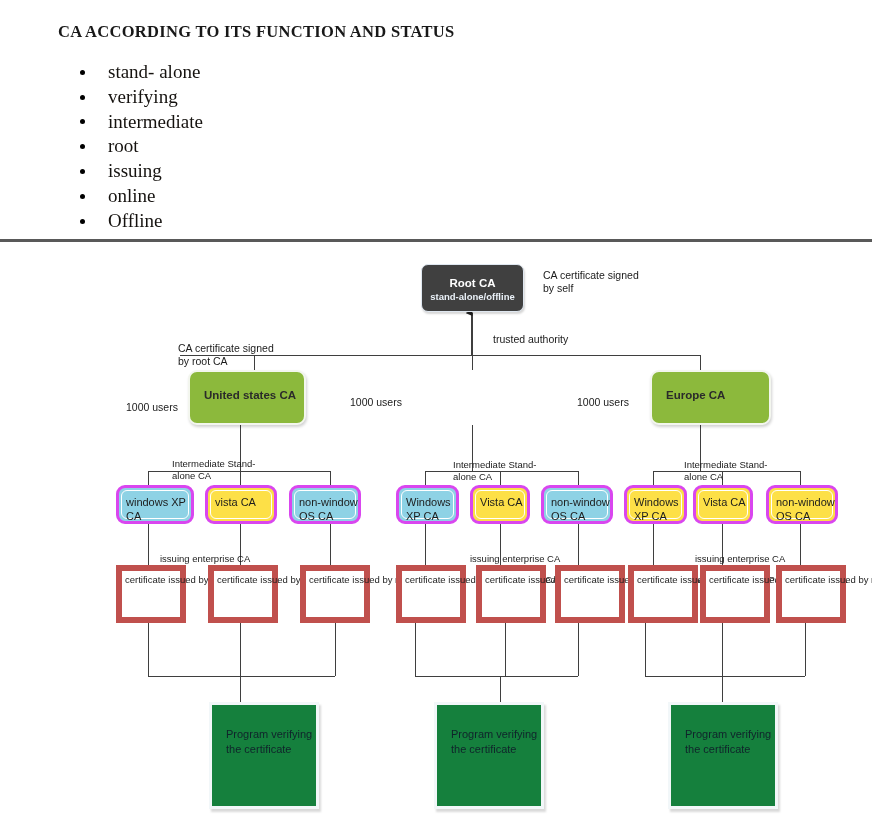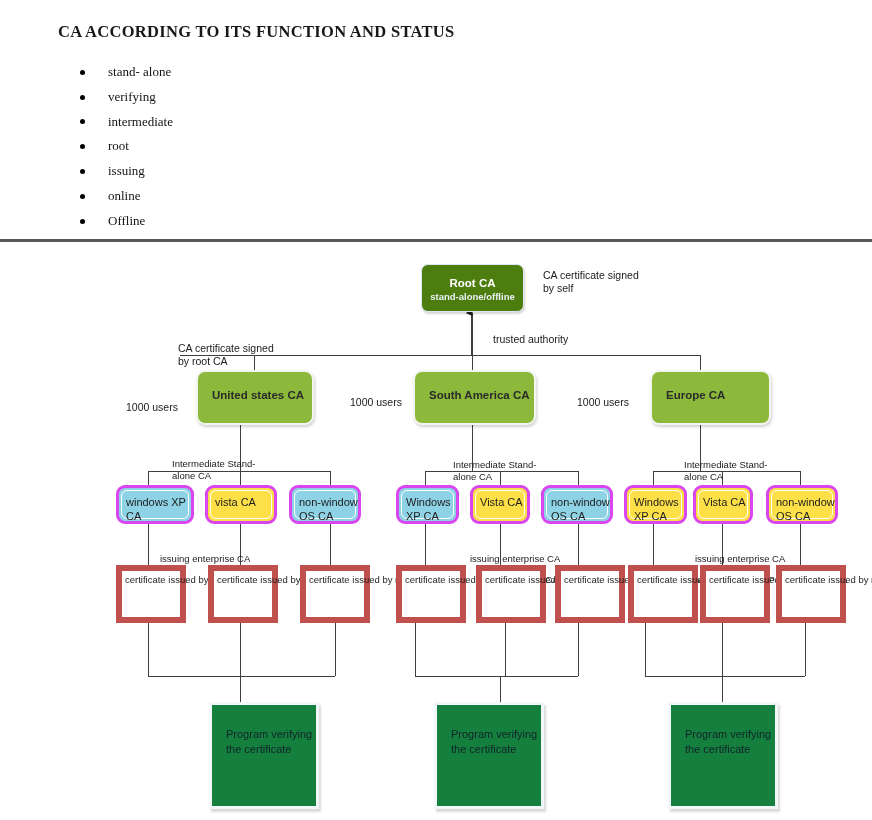--- a/index.html
+++ b/index.html
@@ -37,21 +37,21 @@
     left: 60px; top: 60px;
     width: 420px;
     margin: 0; padding: 0;
     list-style: none;
   }
   #bullet-list li {
     position: relative;
     height: 24.8px;
     line-height: 24.8px;
     font-family: "Liberation Serif", serif;
-    font-size: 13px;
+    font-size: 19px;
     color: #15120f;
     padding-left: 48px;
   }
   #bullet-list li .bullet-dot {
     position: absolute;
     left: 20px; top: 50%;
     width: 5px; height: 5px;
     margin-top: -2.5px;
     background: #000;
     border-radius: 50%;
@@ -76,21 +76,21 @@
     pointer-events: none;
   }
 
   .node {
     position: absolute;
     box-sizing: border-box;
   }
 
   
   .node-root {
-    background: #4d7c0f;
+    background: #404040;
     border: 1px solid #dfe7f0;
     border-radius: 7px;
     box-shadow: 1px 2px 2px rgba(0,0,0,.16);
     color: #ffffff;
     text-align: center;
   }
   .node-root .ln1 {
     font-size: 11.5px;
     font-weight: bold;
     line-height: 1.1;
@@ -267,26 +267,23 @@
     <div class="ln1">Root CA</div>
     <div class="ln2">stand-alone/offline</div>
   </div>
 
   <div class="label" style="left:543px; top:26px;">CA certificate signed
 by self</div>
   <div class="label" style="left:486px; top:90px;padding-left:7px;">trusted authority</div>
   <div class="label" style="left:178px; top:99px;">CA certificate signed
 by root CA</div>
 
-  <div class="node node-green" style="left:196px; top:127px; width:118px; height:55px;">
+  <div class="node node-green" style="left:188px; top:127px; width:118px; height:55px;">
     <span>United states
 CA</span>
-  </div>
-  <div class="node node-green" style="left:413px; top:127px; width:123px; height:55px;">
-    <span>South America CA</span>
   </div>
   <div class="node node-green" style="left:650px; top:127px; width:121px; height:55px;">
     <span>Europe CA</span>
   </div>
 
   <div class="label" style="left:126px; top:158px;">1000 users</div>
   <div class="label" style="left:350px; top:153px;">1000 users</div>
   <div class="label" style="left:577px; top:153px;">1000 users</div>
 
   <div class="label sm" style="left:172px; top:215px;">Intermediate Stand-

